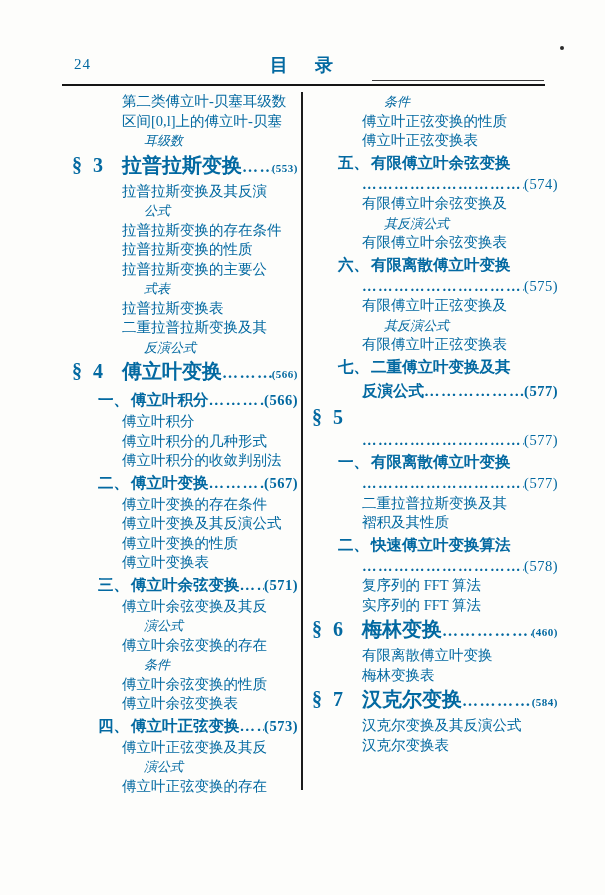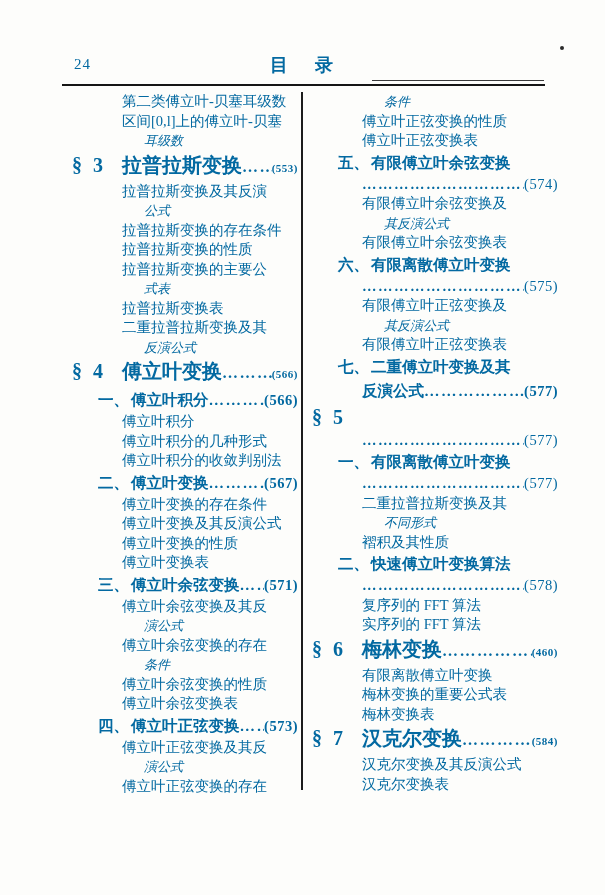--- a/index.html
+++ b/index.html
@@ -268,23 +268,20 @@
         <span class="prefix">一、</span>
         <span class="txt">有限离散傅立叶变换</span>
       </div>
       <div class="line dots">
         <span class="dotlead">……………………………………</span>
         <span class="pg">(577)</span>
       </div>
       <div class="line item">
         <span class="txt">二重拉普拉斯变换及其</span>
       </div>
-      <div class="line cont">
-        <span class="txt">不同形式</span>
-      </div>
       <div class="line item">
         <span class="txt">褶积及其性质</span>
       </div>
       <div class="line sub">
         <span class="prefix">二、</span>
         <span class="txt">快速傅立叶变换算法</span>
       </div>
       <div class="line dots">
         <span class="dotlead">……………………………………</span>
         <span class="pg">(578)</span>
@@ -298,23 +295,20 @@
       <div class="line sec">
         <span class="prefix">§ 6</span>
         <span class="txt">梅林变换</span>
         <span class="dotlead">……………………</span>
         <span class="pg">(460)</span>
       </div>
       <div class="line item">
         <span class="txt">有限离散傅立叶变换</span>
       </div>
       <div class="line item">
-        <span class="txt">梅林变换的重要公式表</span>
-      </div>
-      <div class="line item">
         <span class="txt">梅林变换表</span>
       </div>
       <div class="line sec">
         <span class="prefix">§ 7</span>
         <span class="txt">汉克尔变换</span>
         <span class="dotlead">……………………</span>
         <span class="pg">(584)</span>
       </div>
       <div class="line item">
         <span class="txt">汉克尔变换及其反演公式</span>

